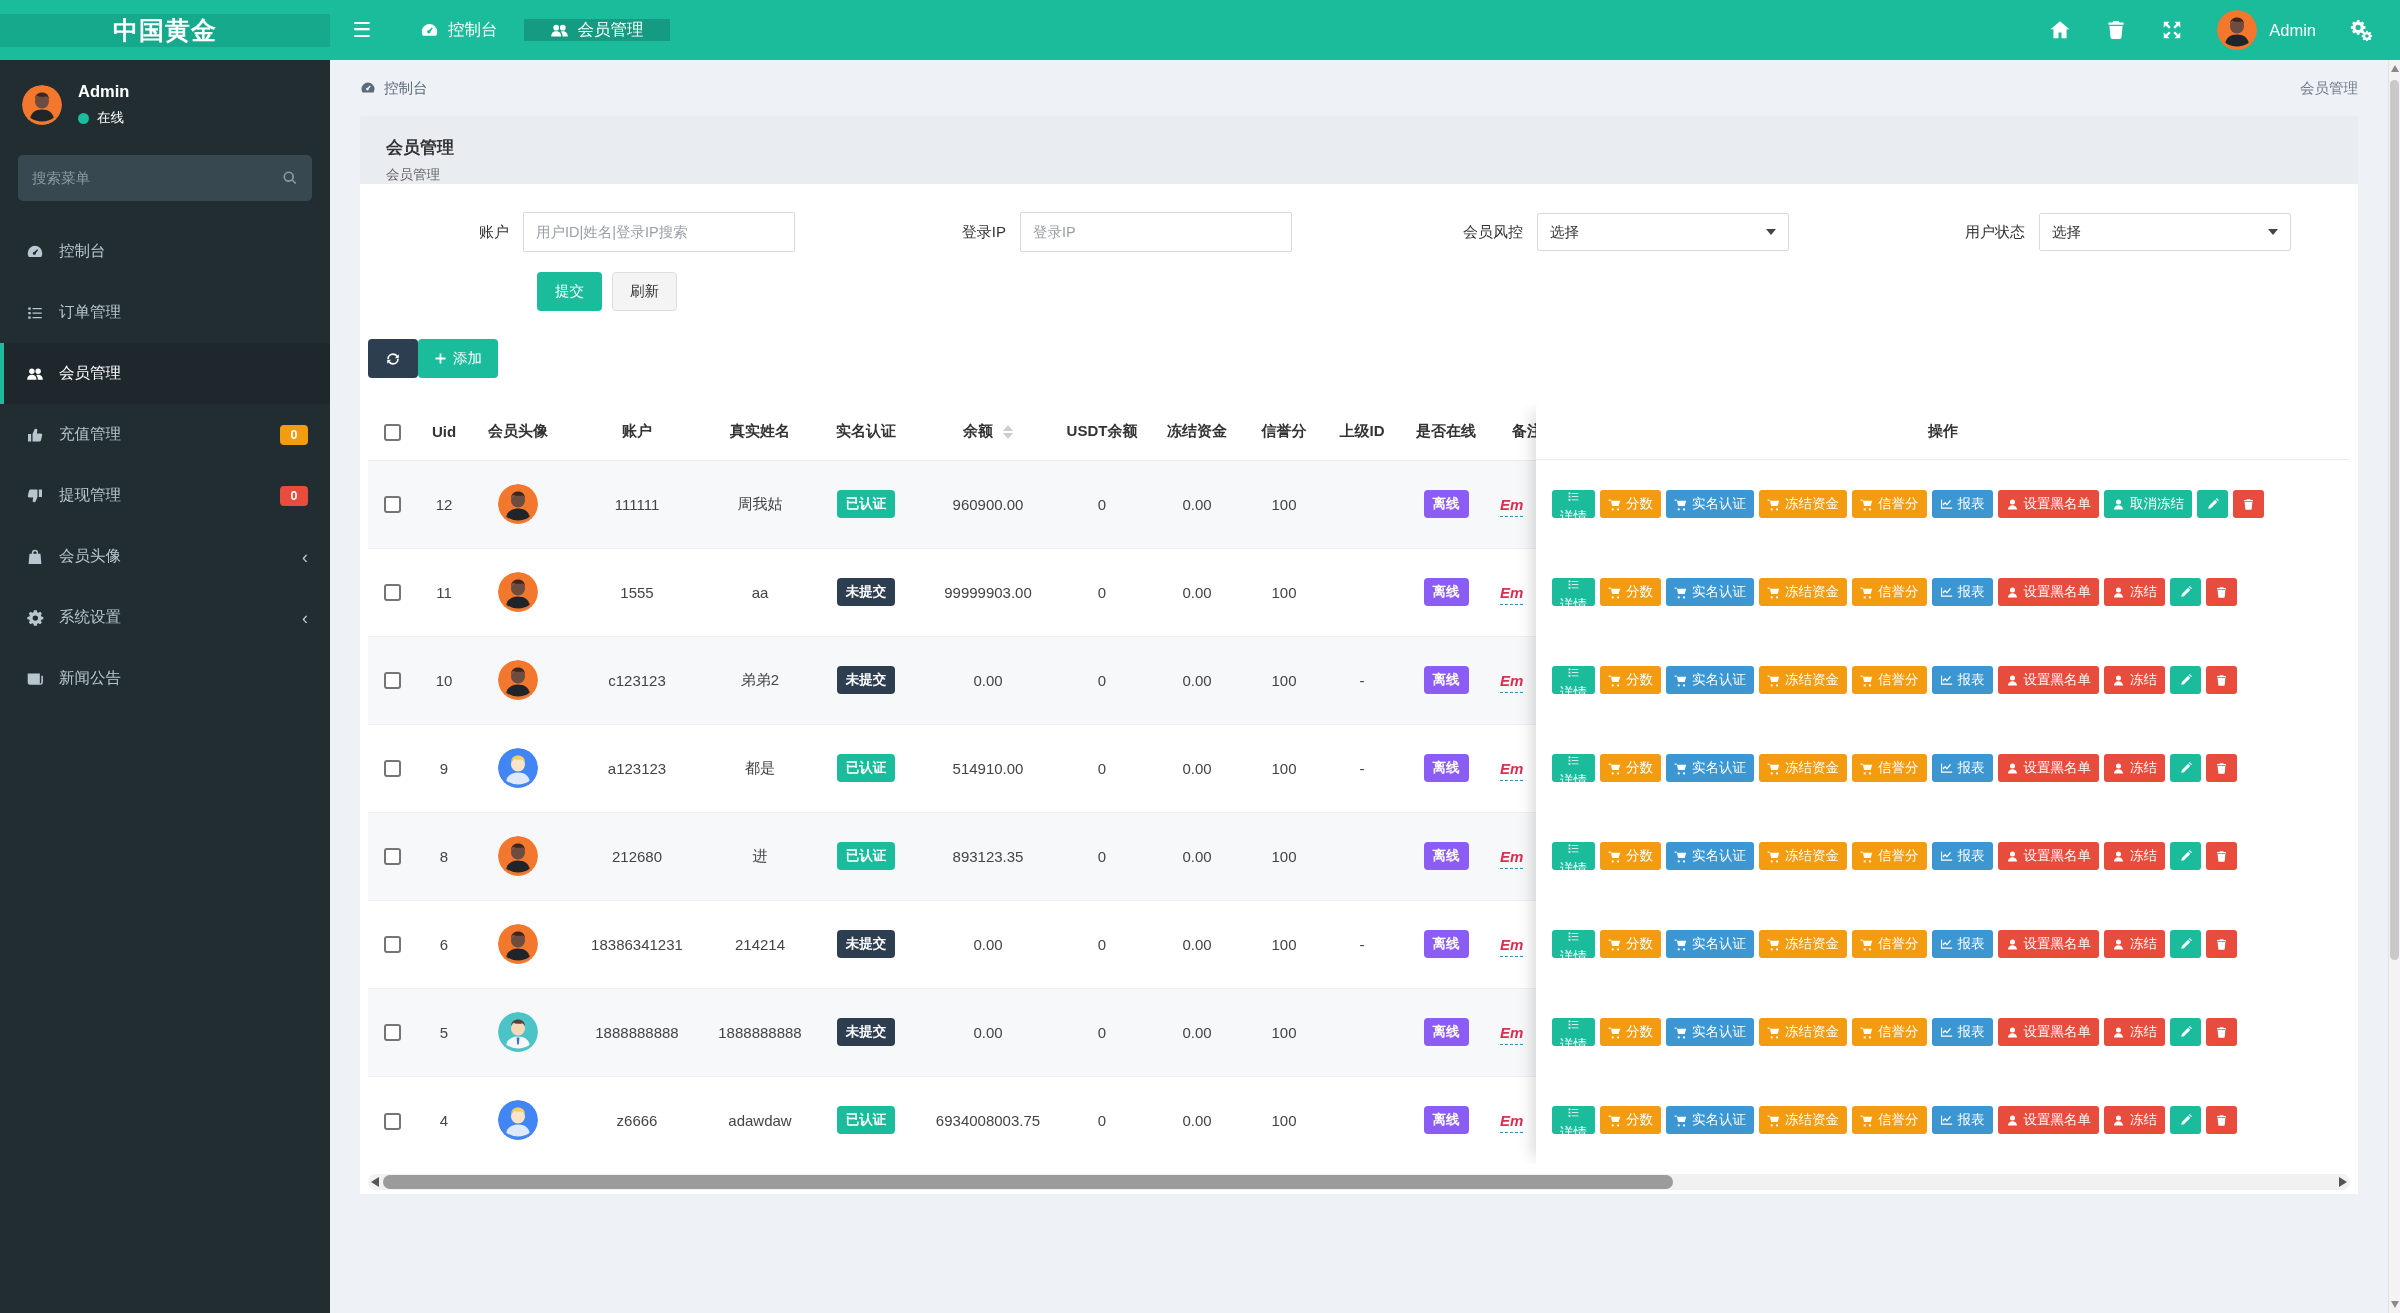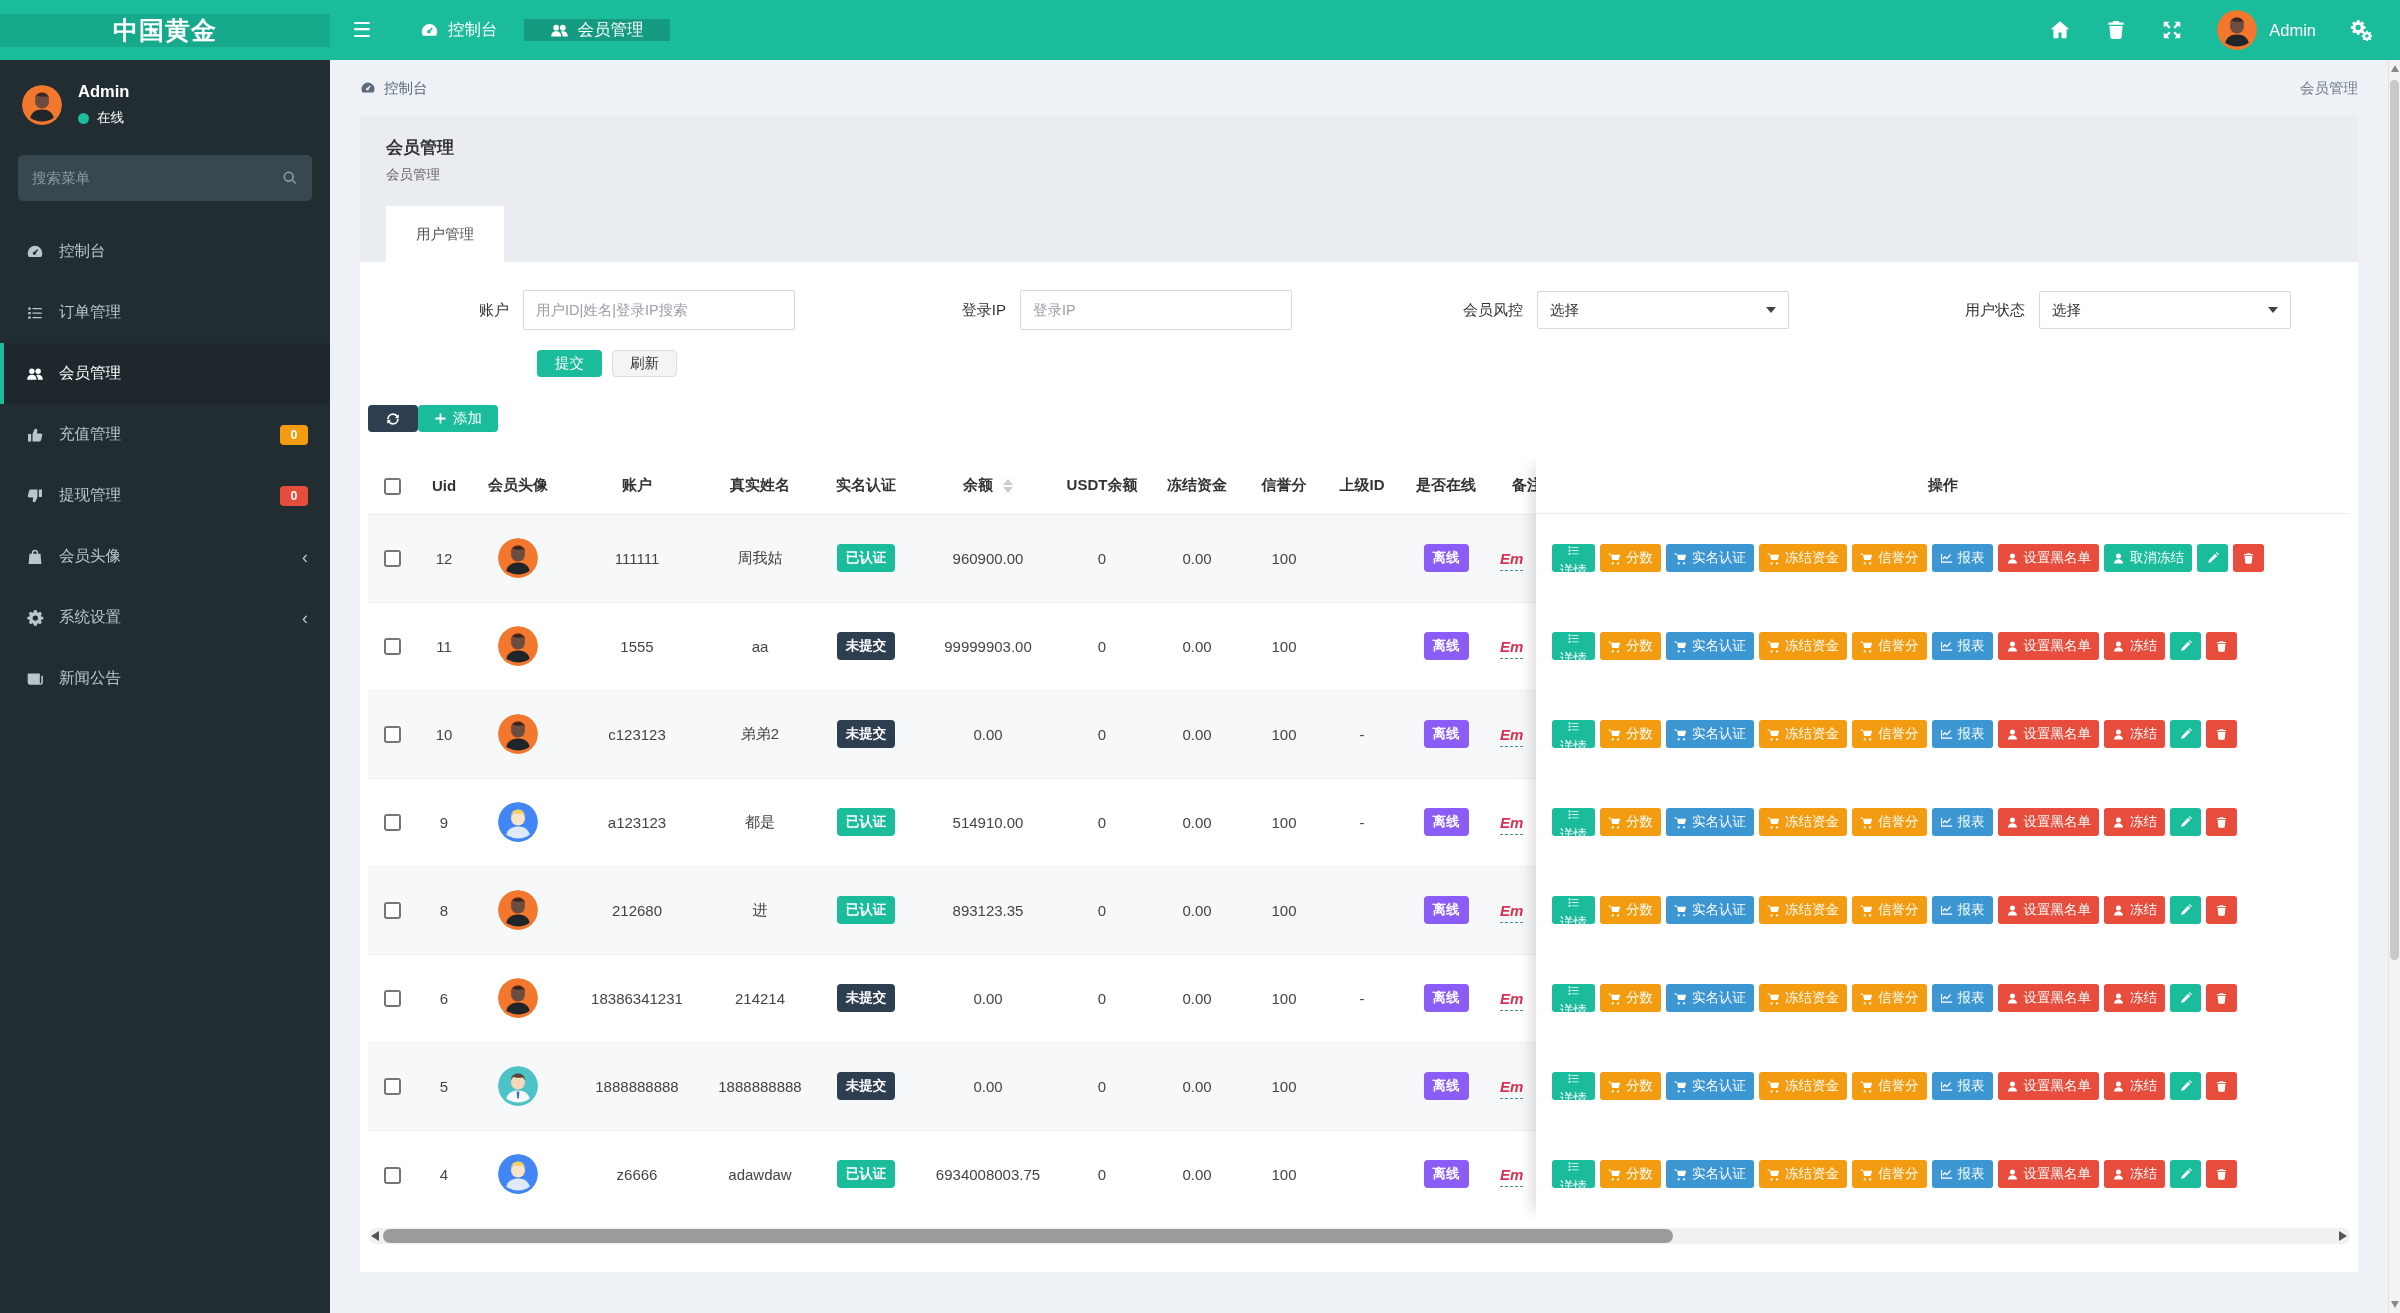--- a/index.html
+++ b/index.html
@@ -78,21 +78,21 @@
   .lab-status { width:85px; margin-left:165px; }
   .f-input { width:272px; height:40px; border:1px solid #d9d9d9; border-radius:2px;
     padding:0 12px; font-size:14.5px; color:#333; outline:none; font-family:inherit; background:#fff; }
   .f-input::placeholder { color:#9aa0a6; }
   .f-select { width:252px; height:38px; border:1px solid #d9d9d9; border-radius:2px; background:#fff;
     display:flex; align-items:center; justify-content:space-between; padding:0 12px;
     font-size:14.5px; color:#333; cursor:pointer; }
   .caret { width:0; height:0; border-left:5px solid transparent; border-right:5px solid transparent;
     border-top:6px solid #444; }
   .btn-row { margin-top:20px; margin-left:169px; display:flex; gap:10px; }
-  .btn { height:27px; border:1px solid transparent; border-radius:4px; font-size:14.5px;
+  .btn { height:39px; border:1px solid transparent; border-radius:4px; font-size:14.5px;
     display:inline-flex; align-items:center; justify-content:center; padding:0 17px;
     cursor:pointer; font-family:inherit; }
   .btn-green { background:#1abc9c; color:#fff; }
   .btn-plain { background:#f4f4f4; color:#333; border-color:#ddd; }
   .toolbar { margin-top:28px; display:flex; }
   .btn-dark { background:#2c3e50; color:#fff; width:50px; padding:0; }
   .btn-dark svg { width:16px; height:16px; }
   .btn-add { padding:0 15px; gap:6px; }
   .btn-add svg { width:13px; height:13px; fill:#fff; }
 
@@ -357,23 +357,20 @@
         </svg>
       <span>控制台</span>
     </div>
     <div class="breadcrumb-right">会员管理</div>
   </div>
 
   <section class="box">
     <div class="box-header">
       <div class="box-title">会员管理</div>
       <div class="box-subtitle">会员管理</div>
-      <div class="tabs">
-        <div class="tab active">用户管理</div>
-      </div>
     </div>
 
     <div class="panel">
 
       <div class="filter-row">
         <div class="fgroup">
           <label class="lab-account">账户</label>
           <input class="f-input" type="text" placeholder="用户ID|姓名|登录IP搜索" style="">
         </div>
         <div class="fgroup">

